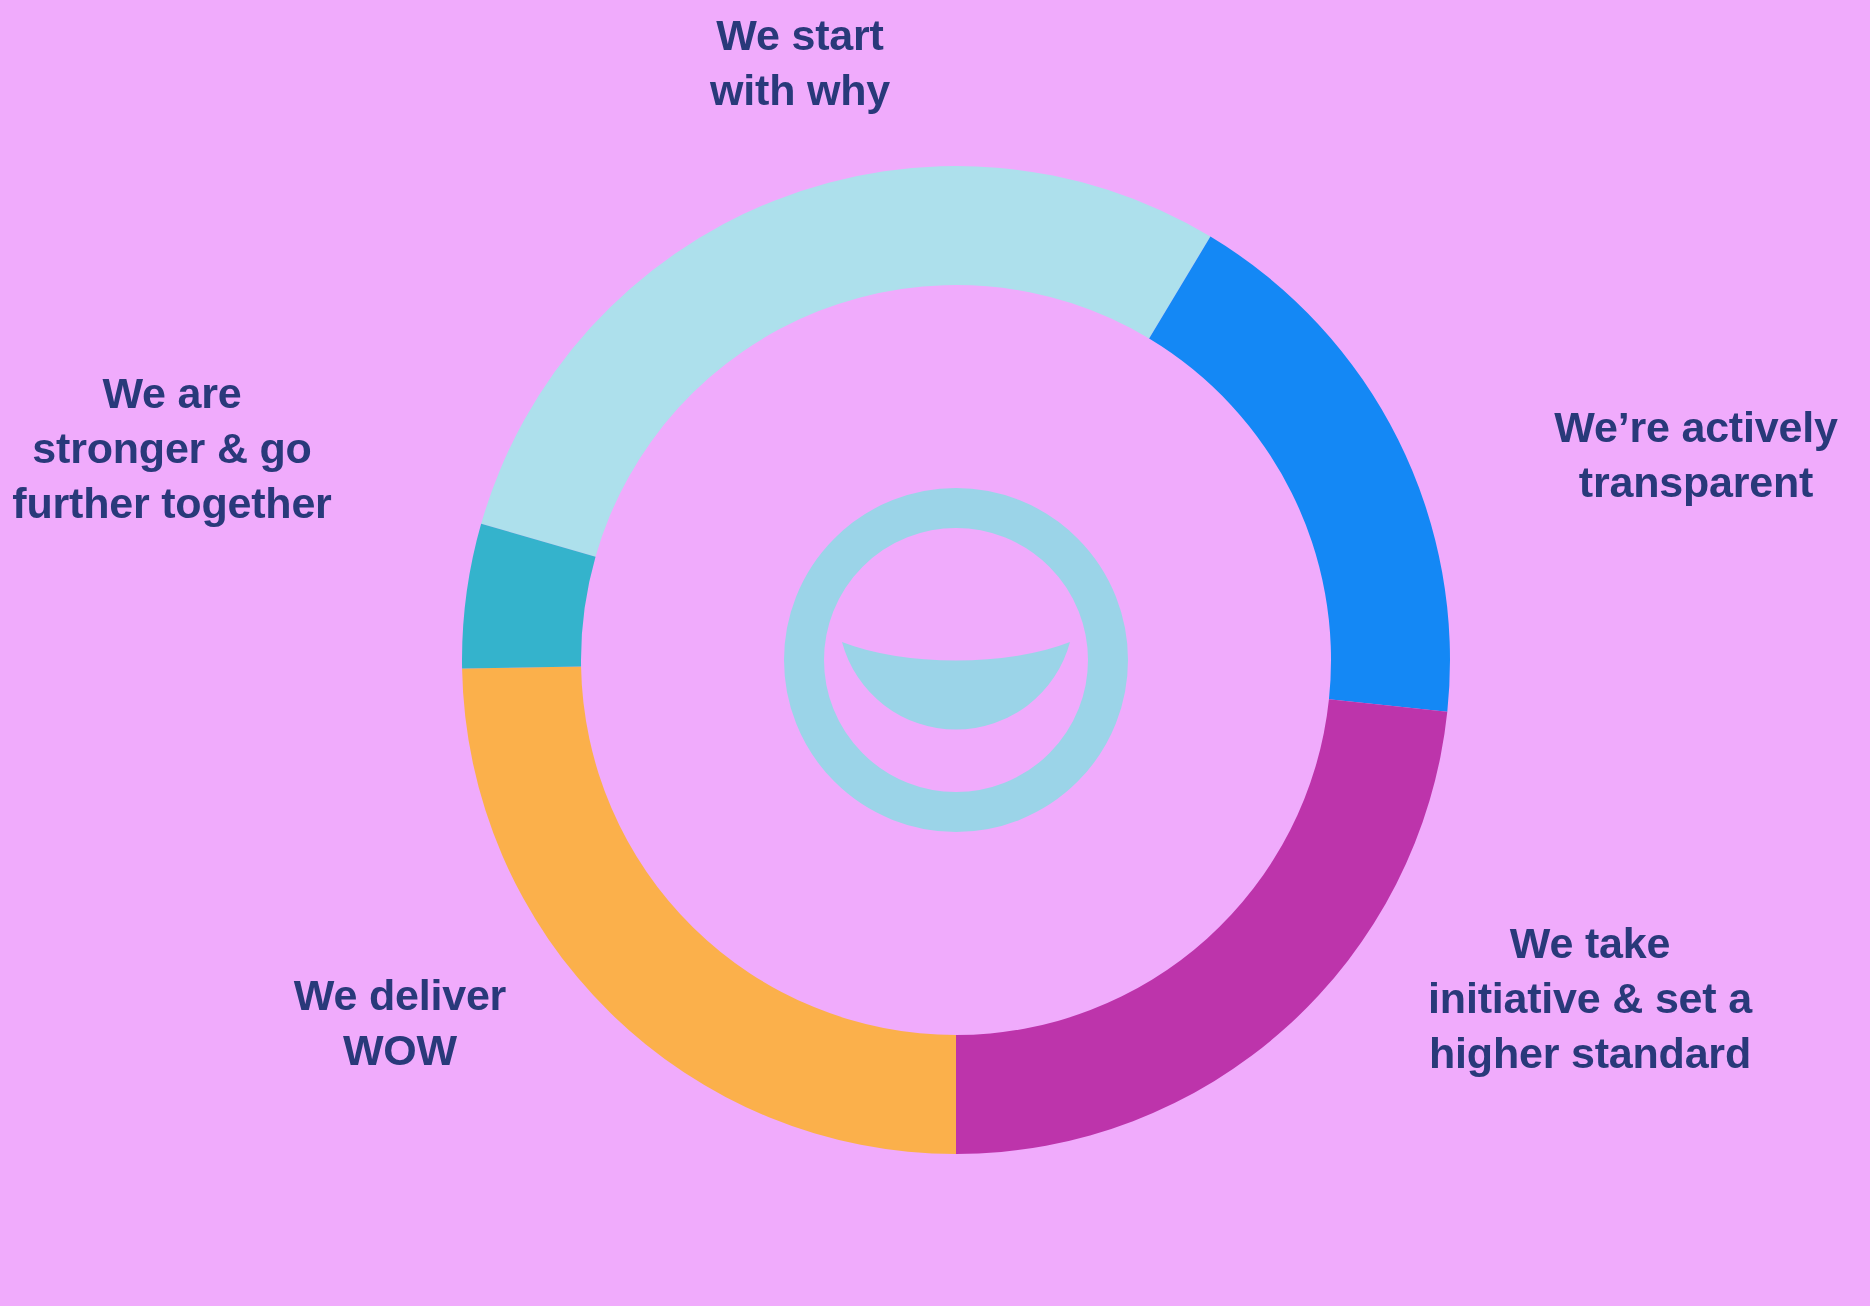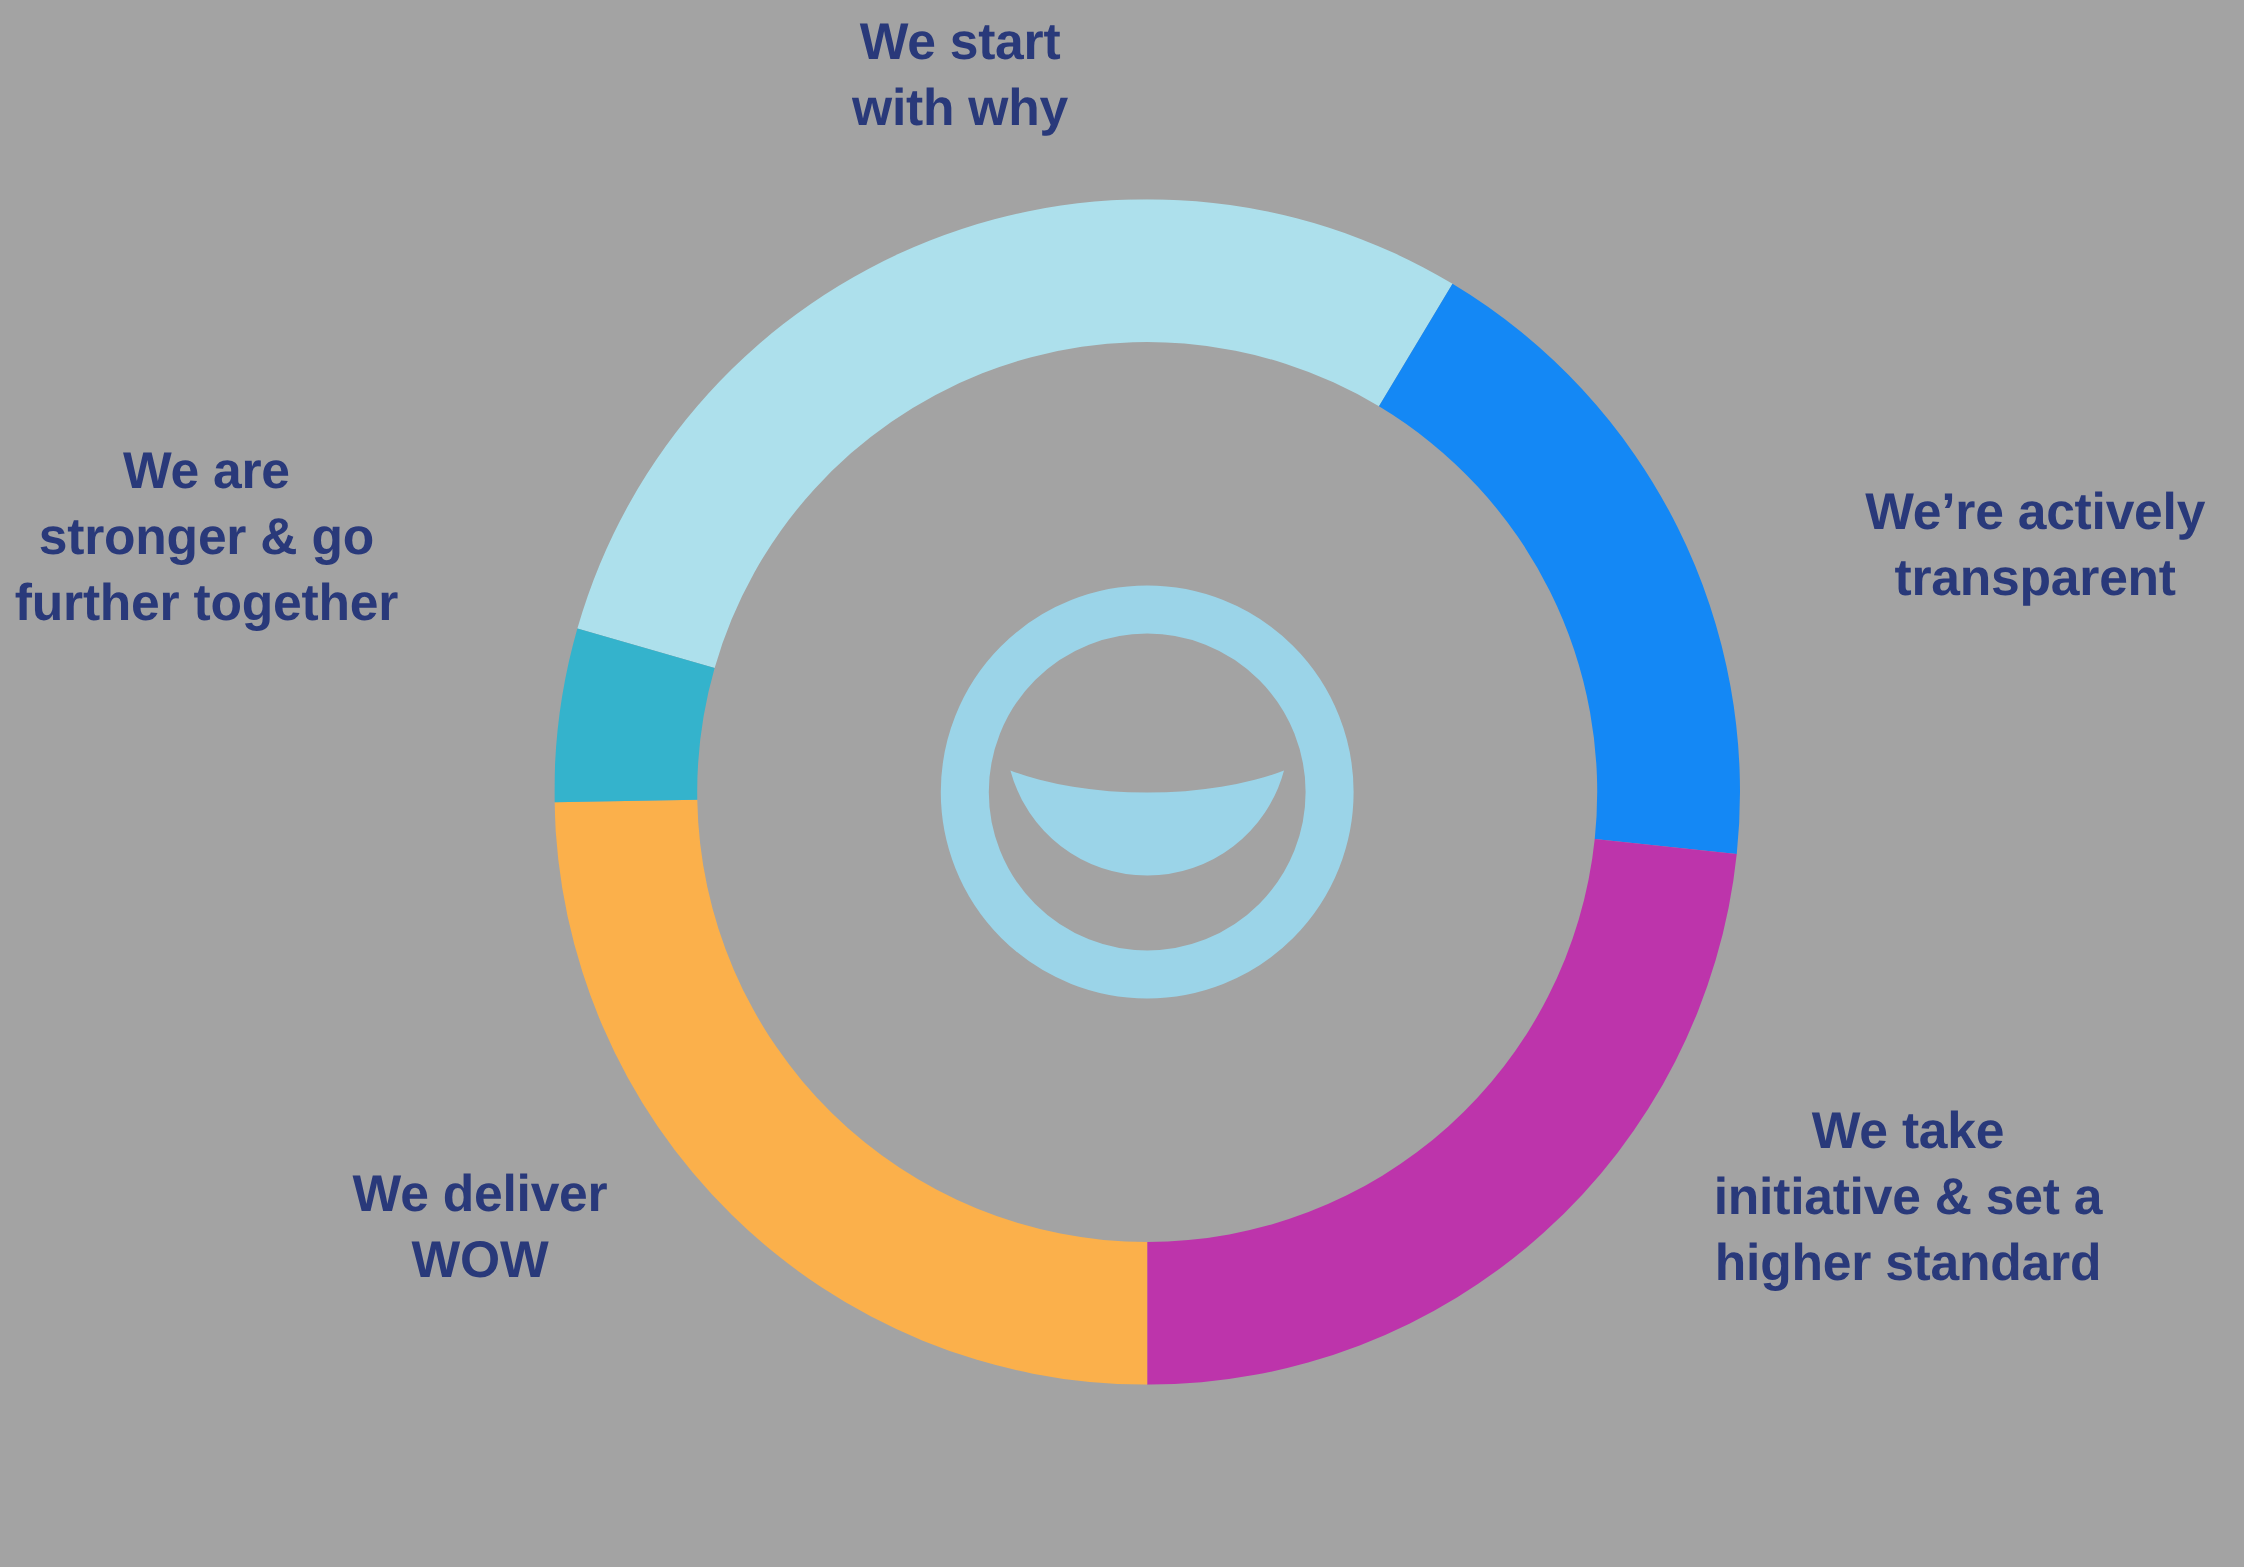--- a/index.html
+++ b/index.html
@@ -14,21 +14,21 @@
     position: relative;
     overflow: hidden;
     font-family: "Liberation Sans", sans-serif;
   }
 
   #stage {
     position: absolute;
     left: 0; top: 0;
     width: 1870px;
     height: 1306px;
-    background: #a3a3a3;
+    background: #f0abfc;
   }
 
   
   .donut-wrap {
     position: absolute;
     left: 462px;
     top: 166px;
     width: 988px;
     height: 988px;
   }

